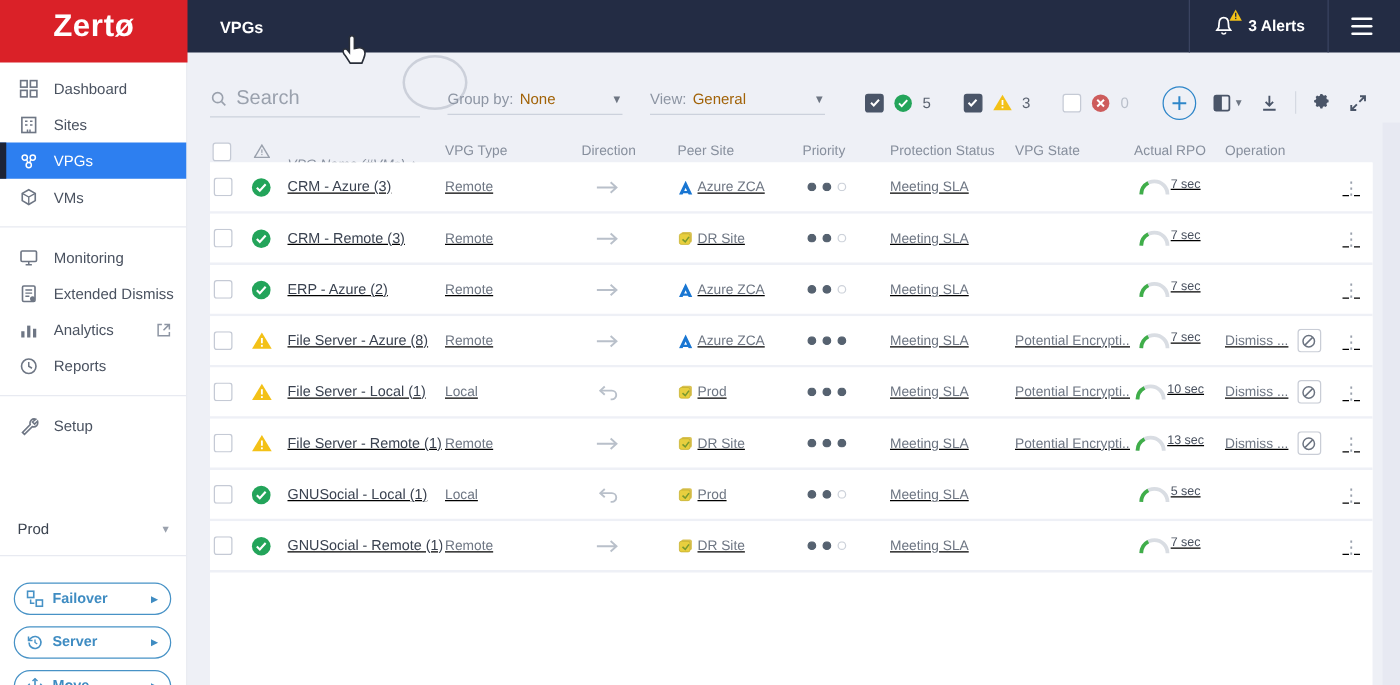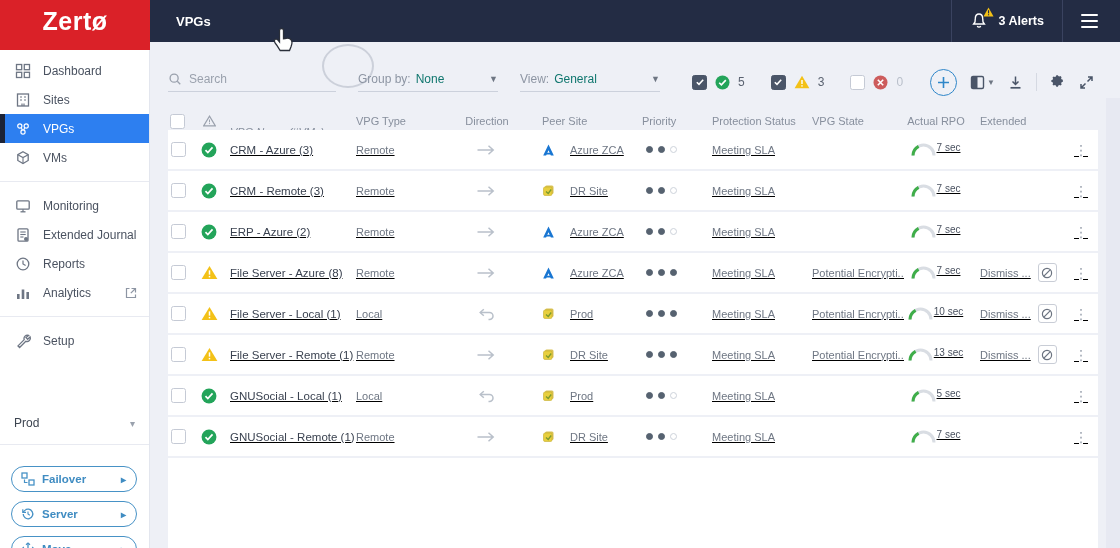--- a/index.html
+++ b/index.html
@@ -35,25 +35,25 @@
               color:#3f8cc2; font-size:11.5px; font-weight:bold; display:flex; align-items:center; gap:7px; padding:0 10px 0 9px; cursor:pointer; }
   .pill-btn .arr { margin-left:auto; font-size:10px; color:#3f8cc2; }
 
   
   .main { position:absolute; left:150px; top:42px; right:0; bottom:0; background:#eef0f6; }
   .scroll-strip { position:absolute; right:0; top:56px; bottom:0; width:14px; background:#e7e9f2; }
 
   
   .toolbar { position:absolute; left:18px; top:24px; right:26px; height:32px; display:flex; align-items:center; }
   .search-box { display:flex; align-items:center; gap:7px; width:168px; border-bottom:1px solid #ccd1dc; padding-bottom:5px; }
-  .search-box input { border:none; outline:none; background:transparent; font-size:12px; color:#be185d; width:130px; font-family:"Liberation Sans",sans-serif; }
+  .search-box input { border:none; outline:none; background:transparent; font-size:16px; color:#be185d; width:130px; font-family:"Liberation Sans",sans-serif; }
   .search-box input::placeholder { color:#9aa1ad; }
   .drop { display:flex; align-items:center; border-bottom:1px solid #ccd1dc; padding-bottom:5px; font-size:12px; margin-left:22px; width:140px; cursor:pointer; }
   .drop .dlabel { color:#8d95a3; margin-right:5px; }
-  .drop .dvalue { color:#0f766e; }
+  .drop .dvalue { color:#a16207; }
   .drop .caret { margin-left:auto; color:#6e7683; font-size:9px; }
   .drop2 { }
   .filters { display:flex; align-items:center; margin-left:32px; gap:26px; }
   .filter { display:flex; align-items:center; gap:8px; cursor:pointer; }
   .fcount { font-size:12px; color:#5a6270; }
   .fcount.dim { color:#b9bfca; }
   .cbx { width:15px; height:15px; border-radius:2.5px; border:1.5px solid #c5cad5; background:#fff; display:inline-flex; align-items:center; justify-content:center; }
   .cbx.checked { background:#4a5568; border-color:#4a5568; }
   .right-icons { margin-left:auto; display:flex; align-items:center; gap:13px; }
   .plus-btn { width:27px; height:27px; border-radius:50%; border:1.6px solid #2e86c9; display:flex; align-items:center; justify-content:center; cursor:pointer; }
@@ -75,21 +75,21 @@
   .c-check { display:flex; justify-content:flex-start; padding-left:3px; }
   .row-cbx { width:15px; height:15px; border-radius:2.5px; border:1.5px solid #c5cad5; background:#fff; cursor:pointer; }
   .c-alert { display:flex; justify-content:center; padding-right:8px; }
   .st-ok, .st-warn { display:none; }
   .row-ok .st-ok { display:block; }
   .row-warn .st-warn { display:block; }
   .c-dir { display:flex; justify-content:center; padding-right:18px; }
   .dir-remote, .dir-local { display:none; }
   .r-remote .dir-remote { display:block; }
   .r-local .dir-local { display:block; }
-  .c-peer { display:flex; align-items:center; gap:15px; }
+  .c-peer { display:flex; align-items:center; gap:3px; }
   .peer-azure, .peer-vc { display:none; }
   .p-azure .peer-azure { display:block; }
   .p-vc .peer-vc { display:block; }
   .c-pri { display:flex; align-items:center; gap:5px; padding-left:6px; }
   .dot { width:7px; height:7px; border-radius:50%; background:#fff; border:1.2px solid #cdd2da; }
   .dot.on { background:#566270; border-color:#566270; }
   .c-rpo { display:flex; align-items:center; justify-content:center; padding-right:14px; }
   .rpo-t { font-size:10px; color:#4a5260; margin-top:-5px; }
   .c-op { display:flex; align-items:center; gap:7px; }
   .dismiss-btn { width:19px; height:19px; border:1px solid #c9cdd6; border-radius:3px; display:none; align-items:center; justify-content:center; cursor:pointer; background:#fff; }
@@ -200,46 +200,46 @@
     <div class="nav-item">
       <span class="nicon">
           <svg width="16" height="16" viewBox="0 0 16 16">
             <rect x="3" y="1.8" width="10" height="12.4" rx="1" fill="none" stroke="#6e7684" stroke-width="1.3"></rect>
             <line x1="5.3" y1="5" x2="10.7" y2="5" stroke="#6e7684" stroke-width="1.1"></line>
             <line x1="5.3" y1="7.5" x2="10.7" y2="7.5" stroke="#6e7684" stroke-width="1.1"></line>
             <line x1="5.3" y1="10" x2="8.5" y2="10" stroke="#6e7684" stroke-width="1.1"></line>
             <circle cx="11" cy="12" r="2" fill="#6e7684"></circle>
           </svg>
         </span>
-      <span>Extended Journal</span>
-    </div>
-    <div class="nav-item">
-      <span class="nicon">
-          <svg width="16" height="16" viewBox="0 0 16 16">
-            <circle cx="8" cy="8" r="5.8" fill="none" stroke="#6e7684" stroke-width="1.3"></circle>
-            <path d="M8 4.5V8l2.6 1.6" fill="none" stroke="#6e7684" stroke-width="1.2"></path>
-          </svg>
-        </span>
-      <span>Reports</span>
+      <span>Extended Dismiss</span>
     </div>
     <div class="nav-item">
       <span class="nicon">
           <svg width="16" height="16" viewBox="0 0 16 16">
             <rect x="2" y="9" width="2.6" height="5" fill="#6e7684"></rect>
             <rect x="6.7" y="4.5" width="2.6" height="9.5" fill="#6e7684"></rect>
             <rect x="11.4" y="7" width="2.6" height="7" fill="#6e7684"></rect>
           </svg>
         </span>
       <span>Analytics</span>
       <span class="ext-icon">
           <svg width="12" height="12" viewBox="0 0 12 12">
             <path d="M4.5 1.5H1.5v9h9V7.5" fill="none" stroke="#8d95a3" stroke-width="1.2"></path>
             <path d="M6.5 1.5h4v4M10.5 1.5L5.8 6.2" fill="none" stroke="#8d95a3" stroke-width="1.2"></path>
           </svg>
         </span>
+    </div>
+    <div class="nav-item">
+      <span class="nicon">
+          <svg width="16" height="16" viewBox="0 0 16 16">
+            <circle cx="8" cy="8" r="5.8" fill="none" stroke="#6e7684" stroke-width="1.3"></circle>
+            <path d="M8 4.5V8l2.6 1.6" fill="none" stroke="#6e7684" stroke-width="1.2"></path>
+          </svg>
+        </span>
+      <span>Reports</span>
     </div>
     <div class="nav-divider"></div>
     <div class="nav-item">
       <span class="nicon">
           <svg width="16" height="16" viewBox="0 0 16 16">
             <path d="M13.6 2.4a3.4 3.4 0 0 0-4.4 4.3L3 12.9 4.6 14.5l6.2-6.2a3.4 3.4 0 0 0 4.3-4.4L12.7 6.3 11 4.6z" fill="none" stroke="#6e7684" stroke-width="1.3"></path>
           </svg>
         </span>
       <span>Setup</span>
     </div>
@@ -403,21 +403,21 @@
         <span>VPG Name (#VMs)</span>
         <span class="sort-arrow">↑</span>
       </div>
     <div class="hc">VPG Type</div>
     <div class="hc" style="justify-content:center;padding-right:16px;">Direction</div>
     <div class="hc">Peer Site</div>
     <div class="hc">Priority</div>
     <div class="hc">Protection Status</div>
     <div class="hc">VPG State</div>
     <div class="hc" style="justify-content:center;padding-right:12px;">Actual RPO</div>
-    <div class="hc">Extended</div>
+    <div class="hc">Operation</div>
     <div class="hc"></div>
   </div>
 
   <div class="tbody" id="tbody">
       <div class="trow row-ok r-remote p-azure">
     <div class="c c-check">
           <span class="row-cbx"></span>
         </div>
     <div class="c c-alert">
       <span class="st-ok">

